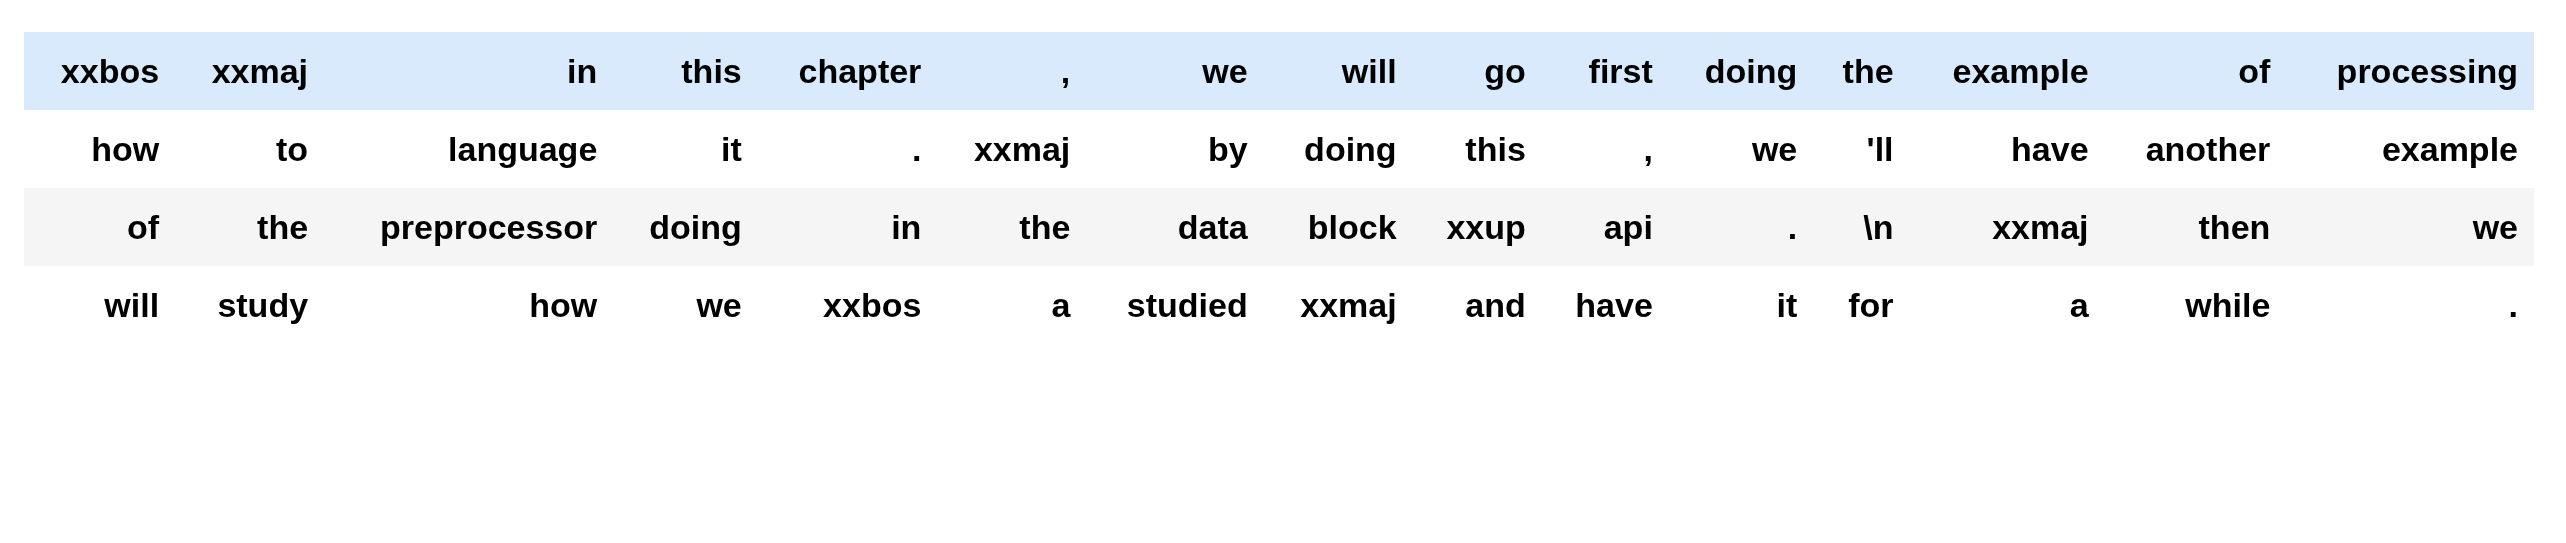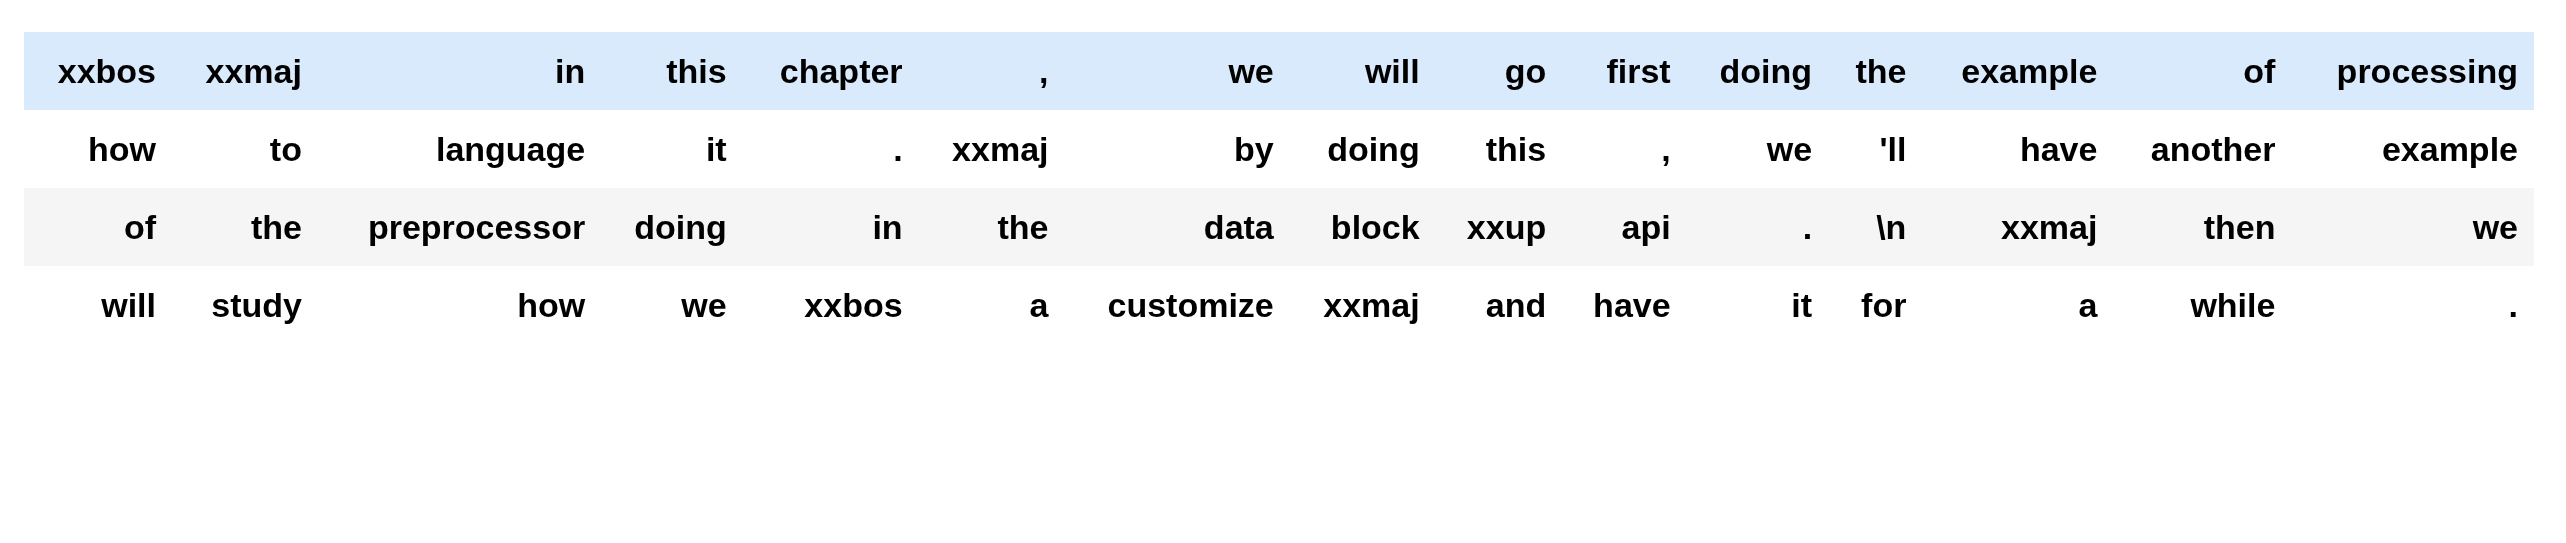--- a/index.html
+++ b/index.html
@@ -88,21 +88,21 @@
         <td>then</td>
         <td>we</td>
       </tr>
       <tr style="background: rgb(255, 255, 255);">
         <td>will</td>
         <td>study</td>
         <td>how</td>
         <td>we</td>
         <td>xxbos</td>
         <td>a</td>
-        <td>customize</td>
+        <td>studied</td>
         <td>xxmaj</td>
         <td>and</td>
         <td>have</td>
         <td>it</td>
         <td>for</td>
         <td>a</td>
         <td>while</td>
         <td>.</td>
       </tr>
     </tbody>

